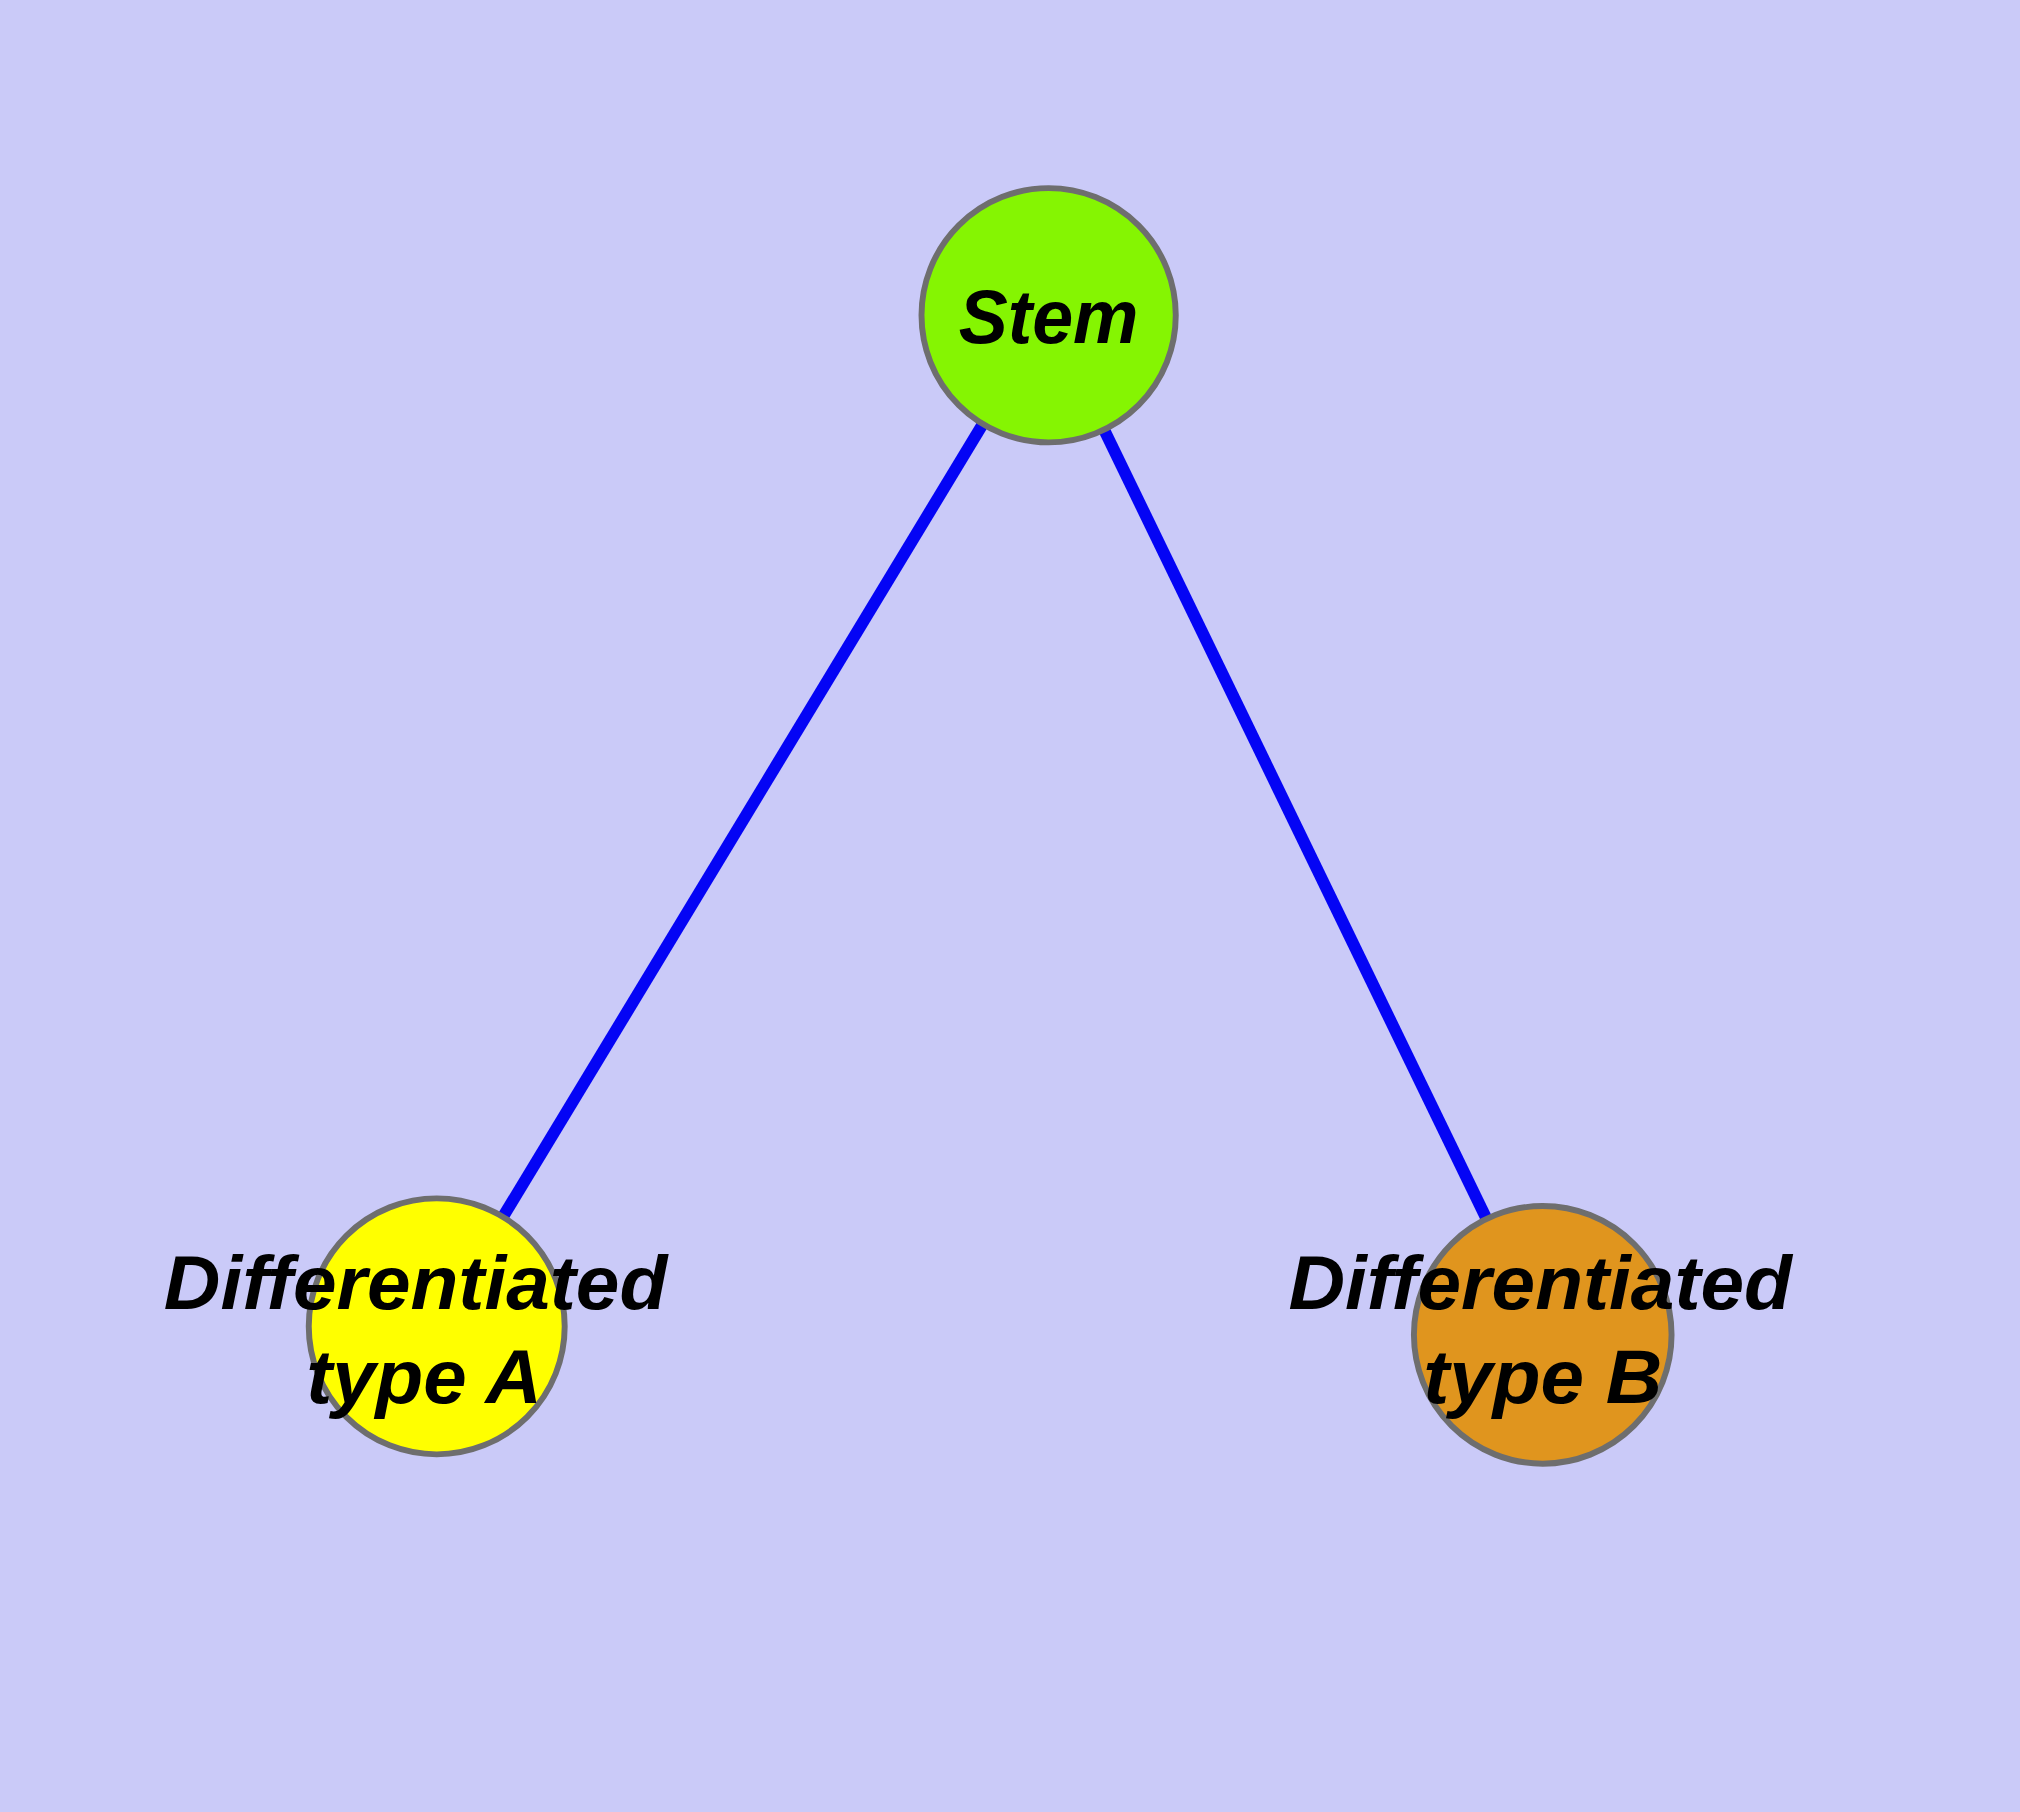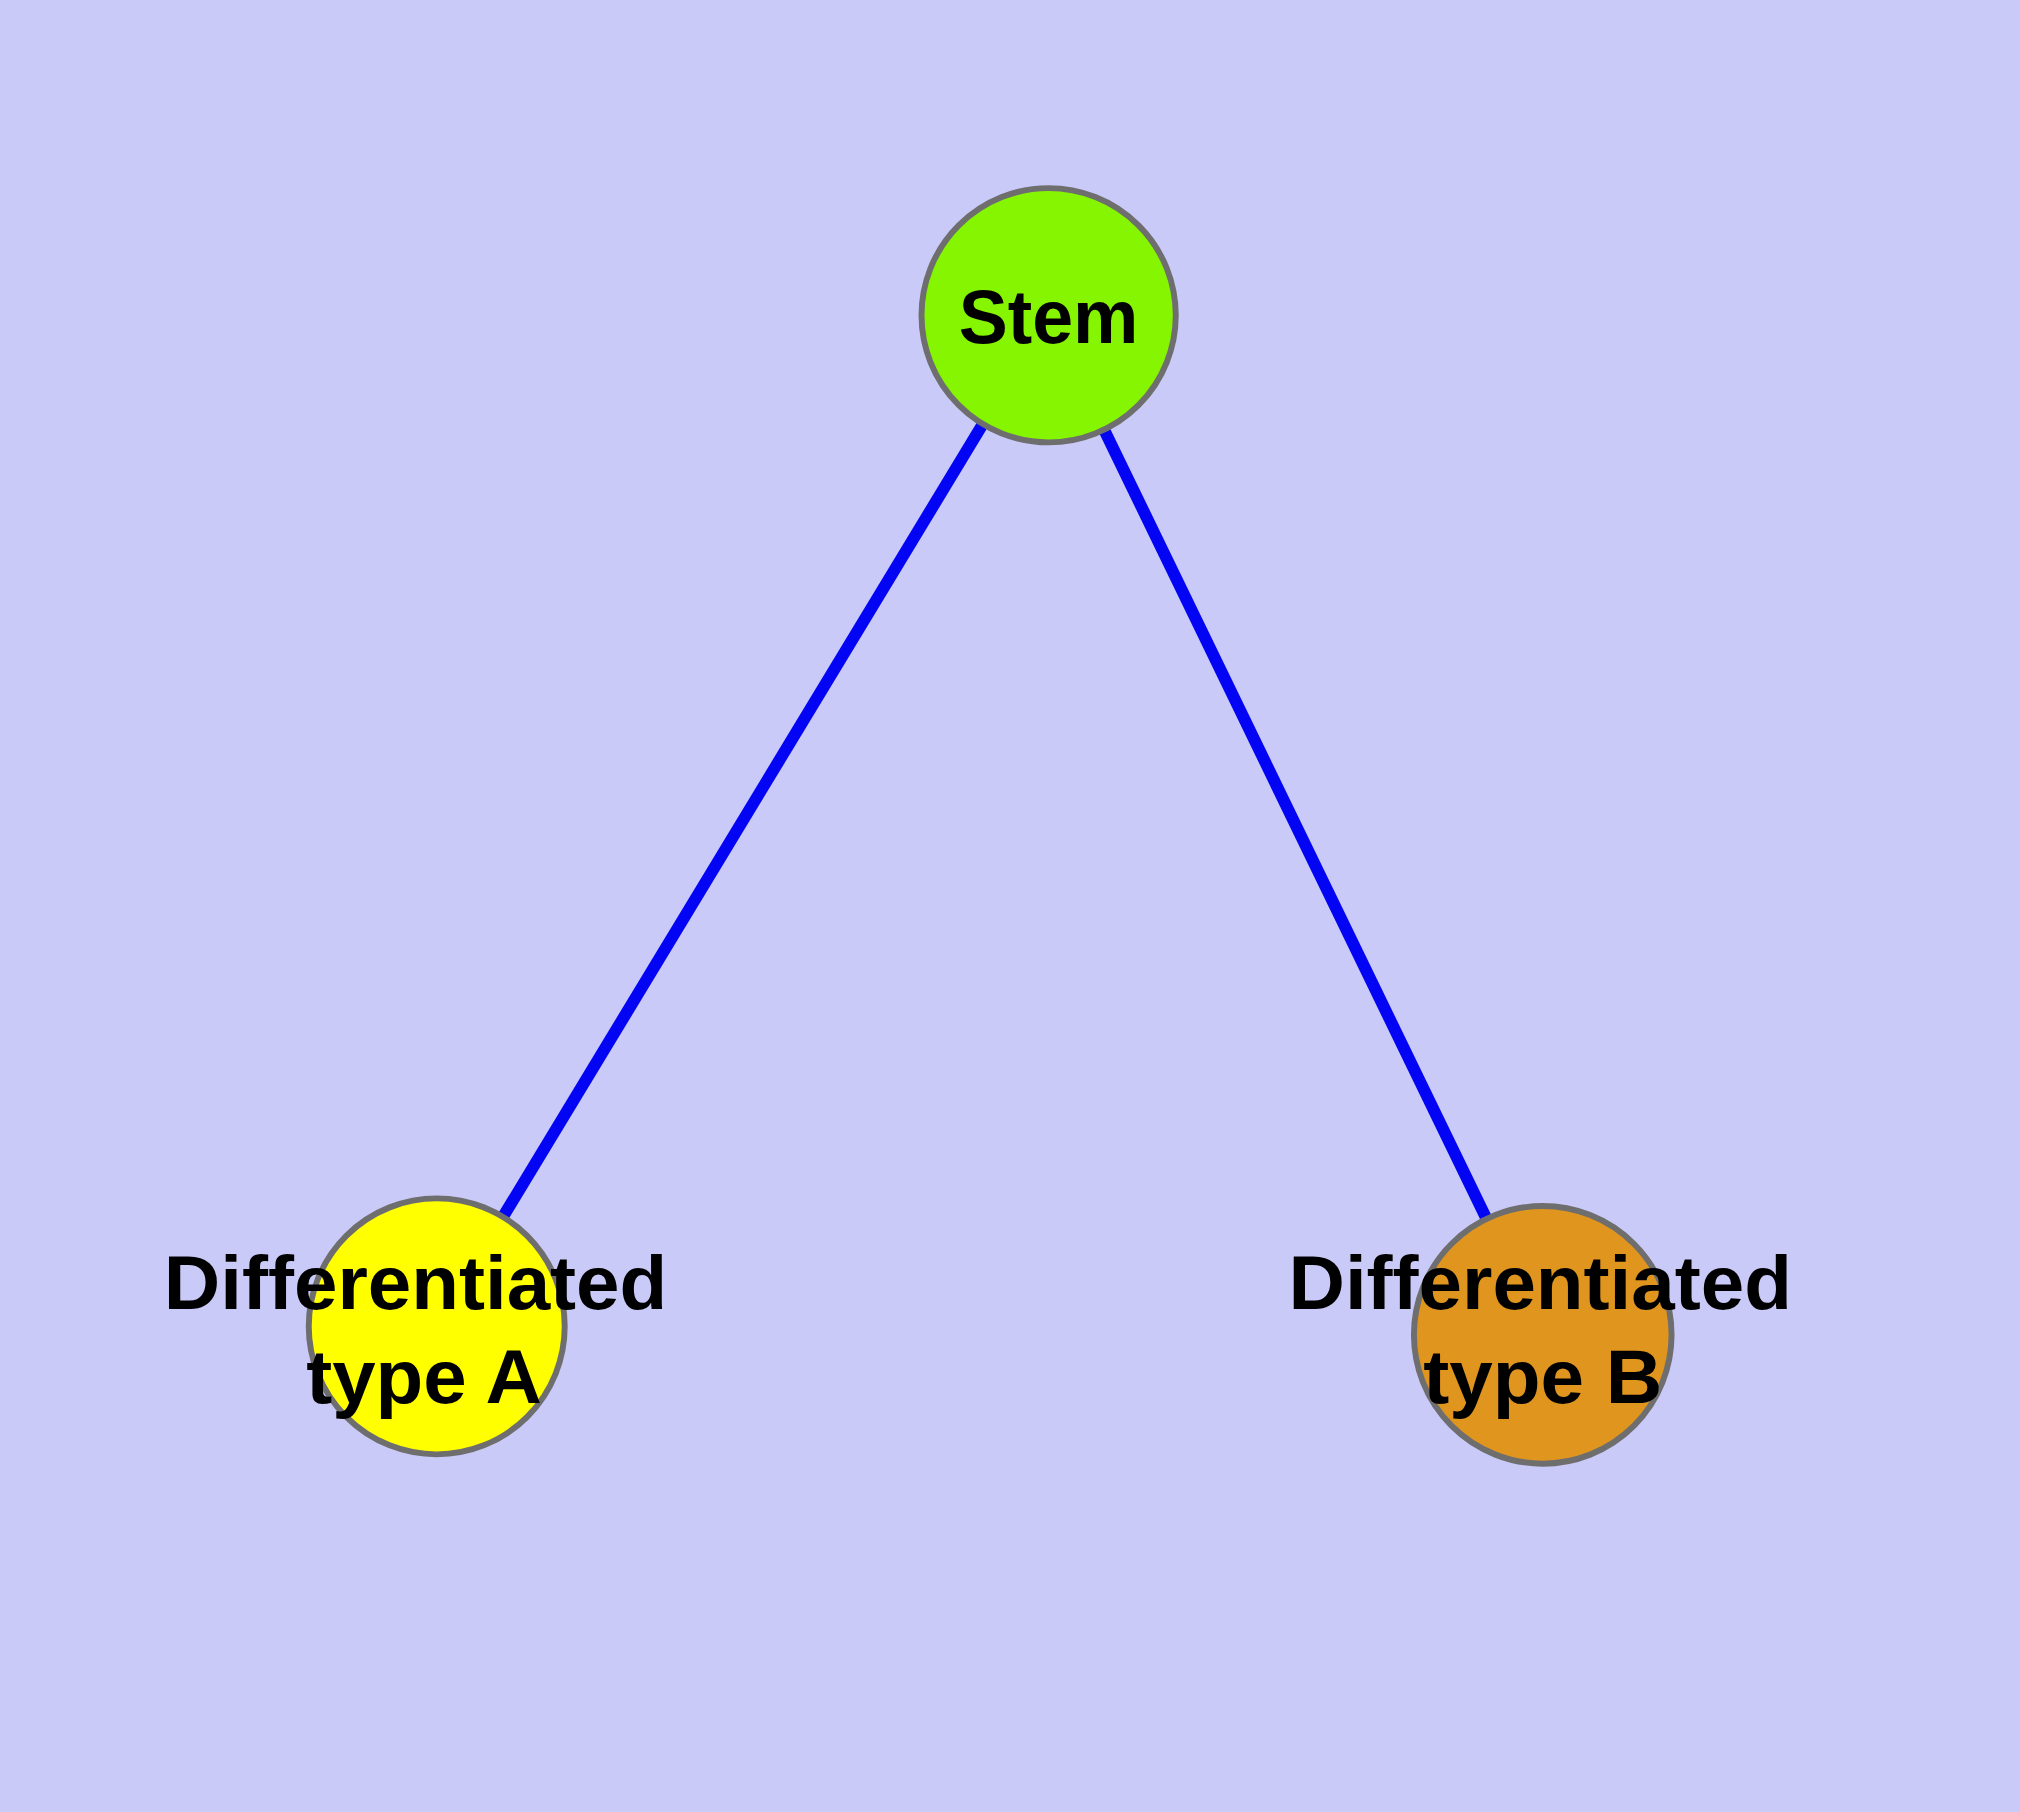--- a/index.html
+++ b/index.html
@@ -4,20 +4,21 @@
 <style>
   html, body {
     margin: 0;
     padding: 0;
     background: #cacaf8;
   }
   .diagram-stage {
     width: 1950px;
     height: 1812px;
     position: relative;
+    font-style: italic;
   }
   svg.graph {
     display: block;
     width: 2021px;
     height: 1812px;
   }
   .edge {
     stroke-width: 14;
     stroke-linecap: butt;
     fill: none;

